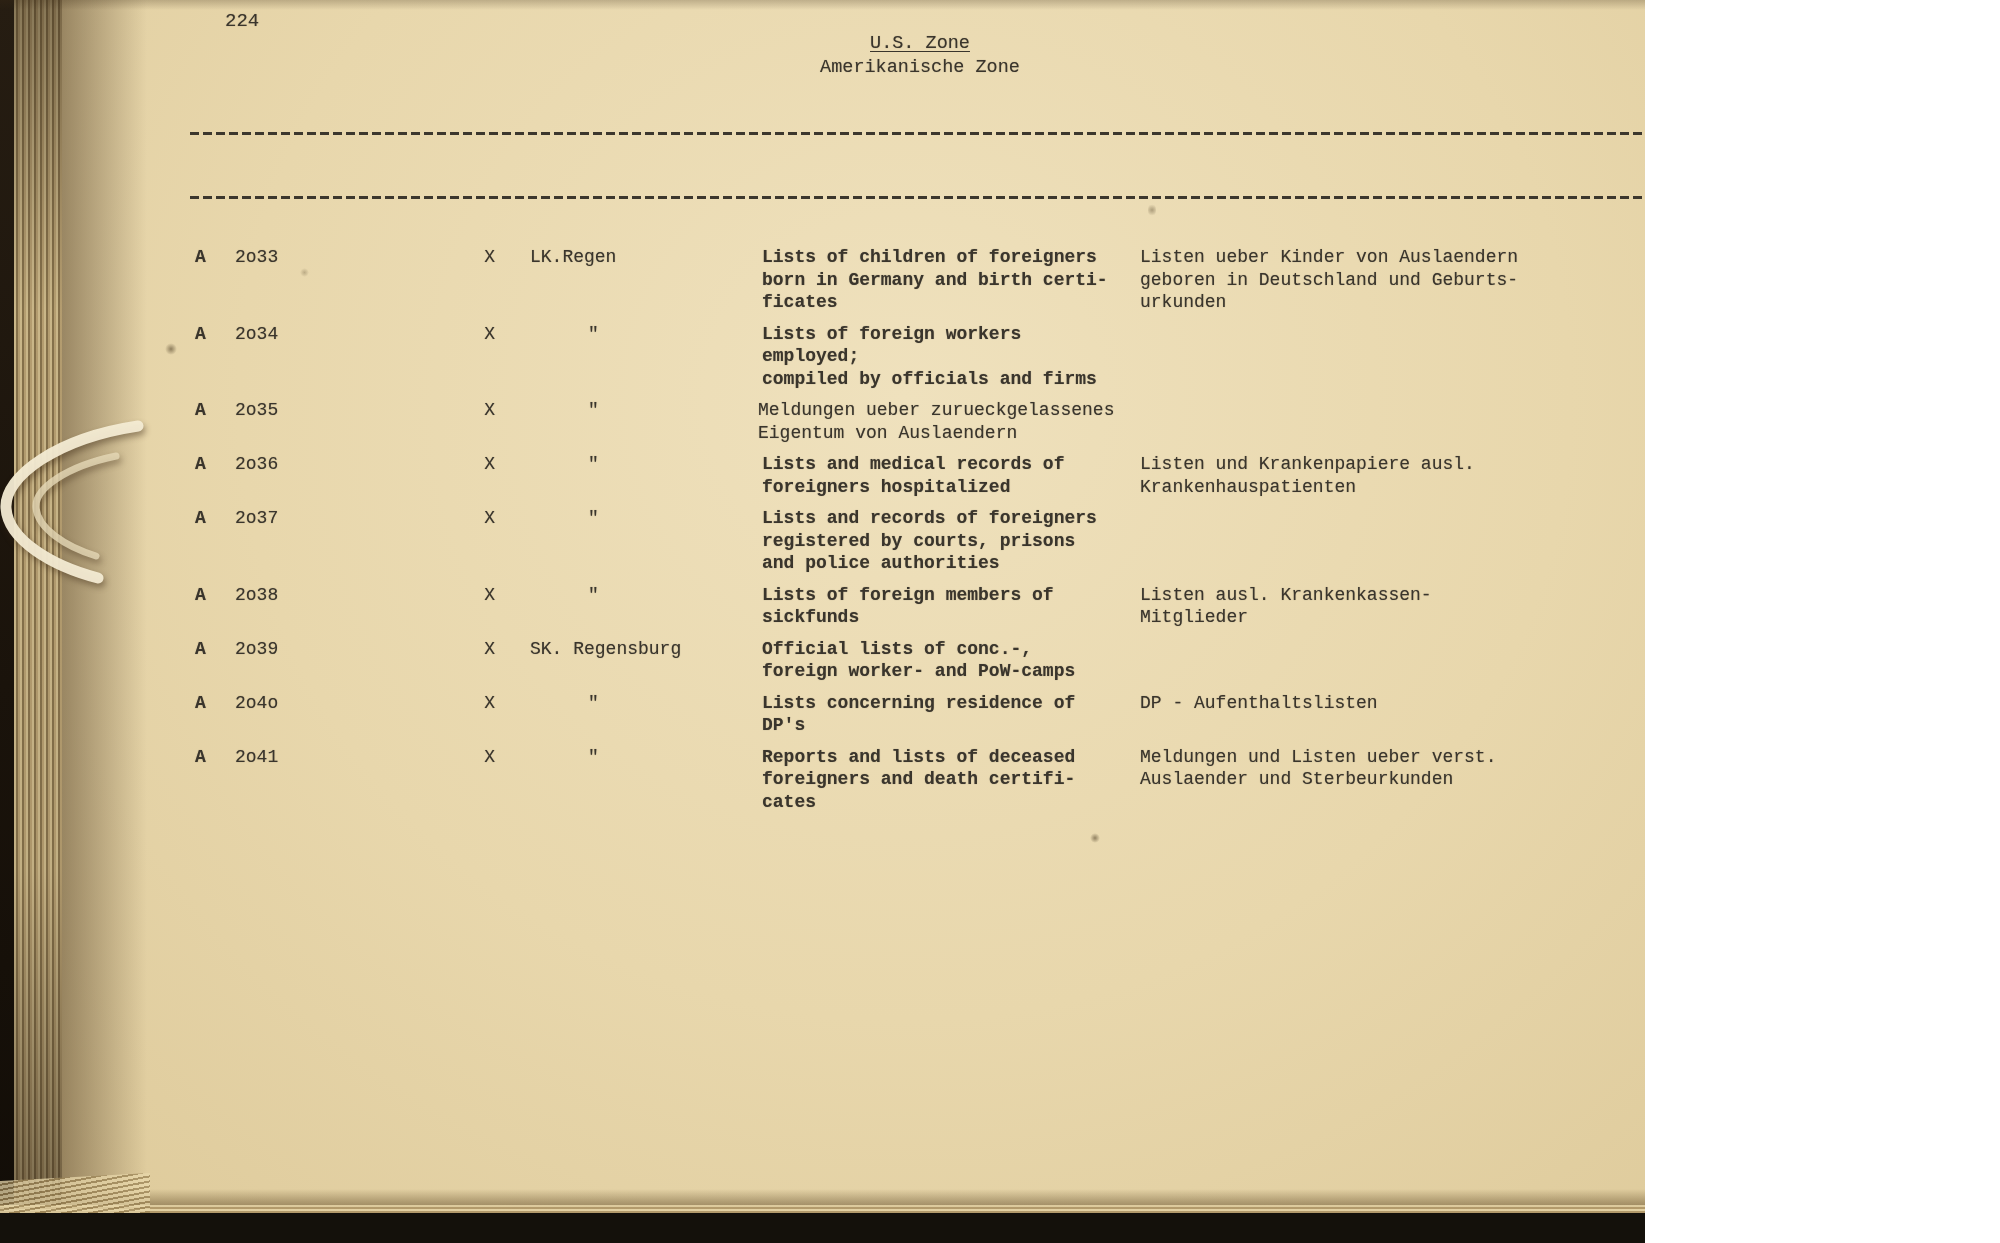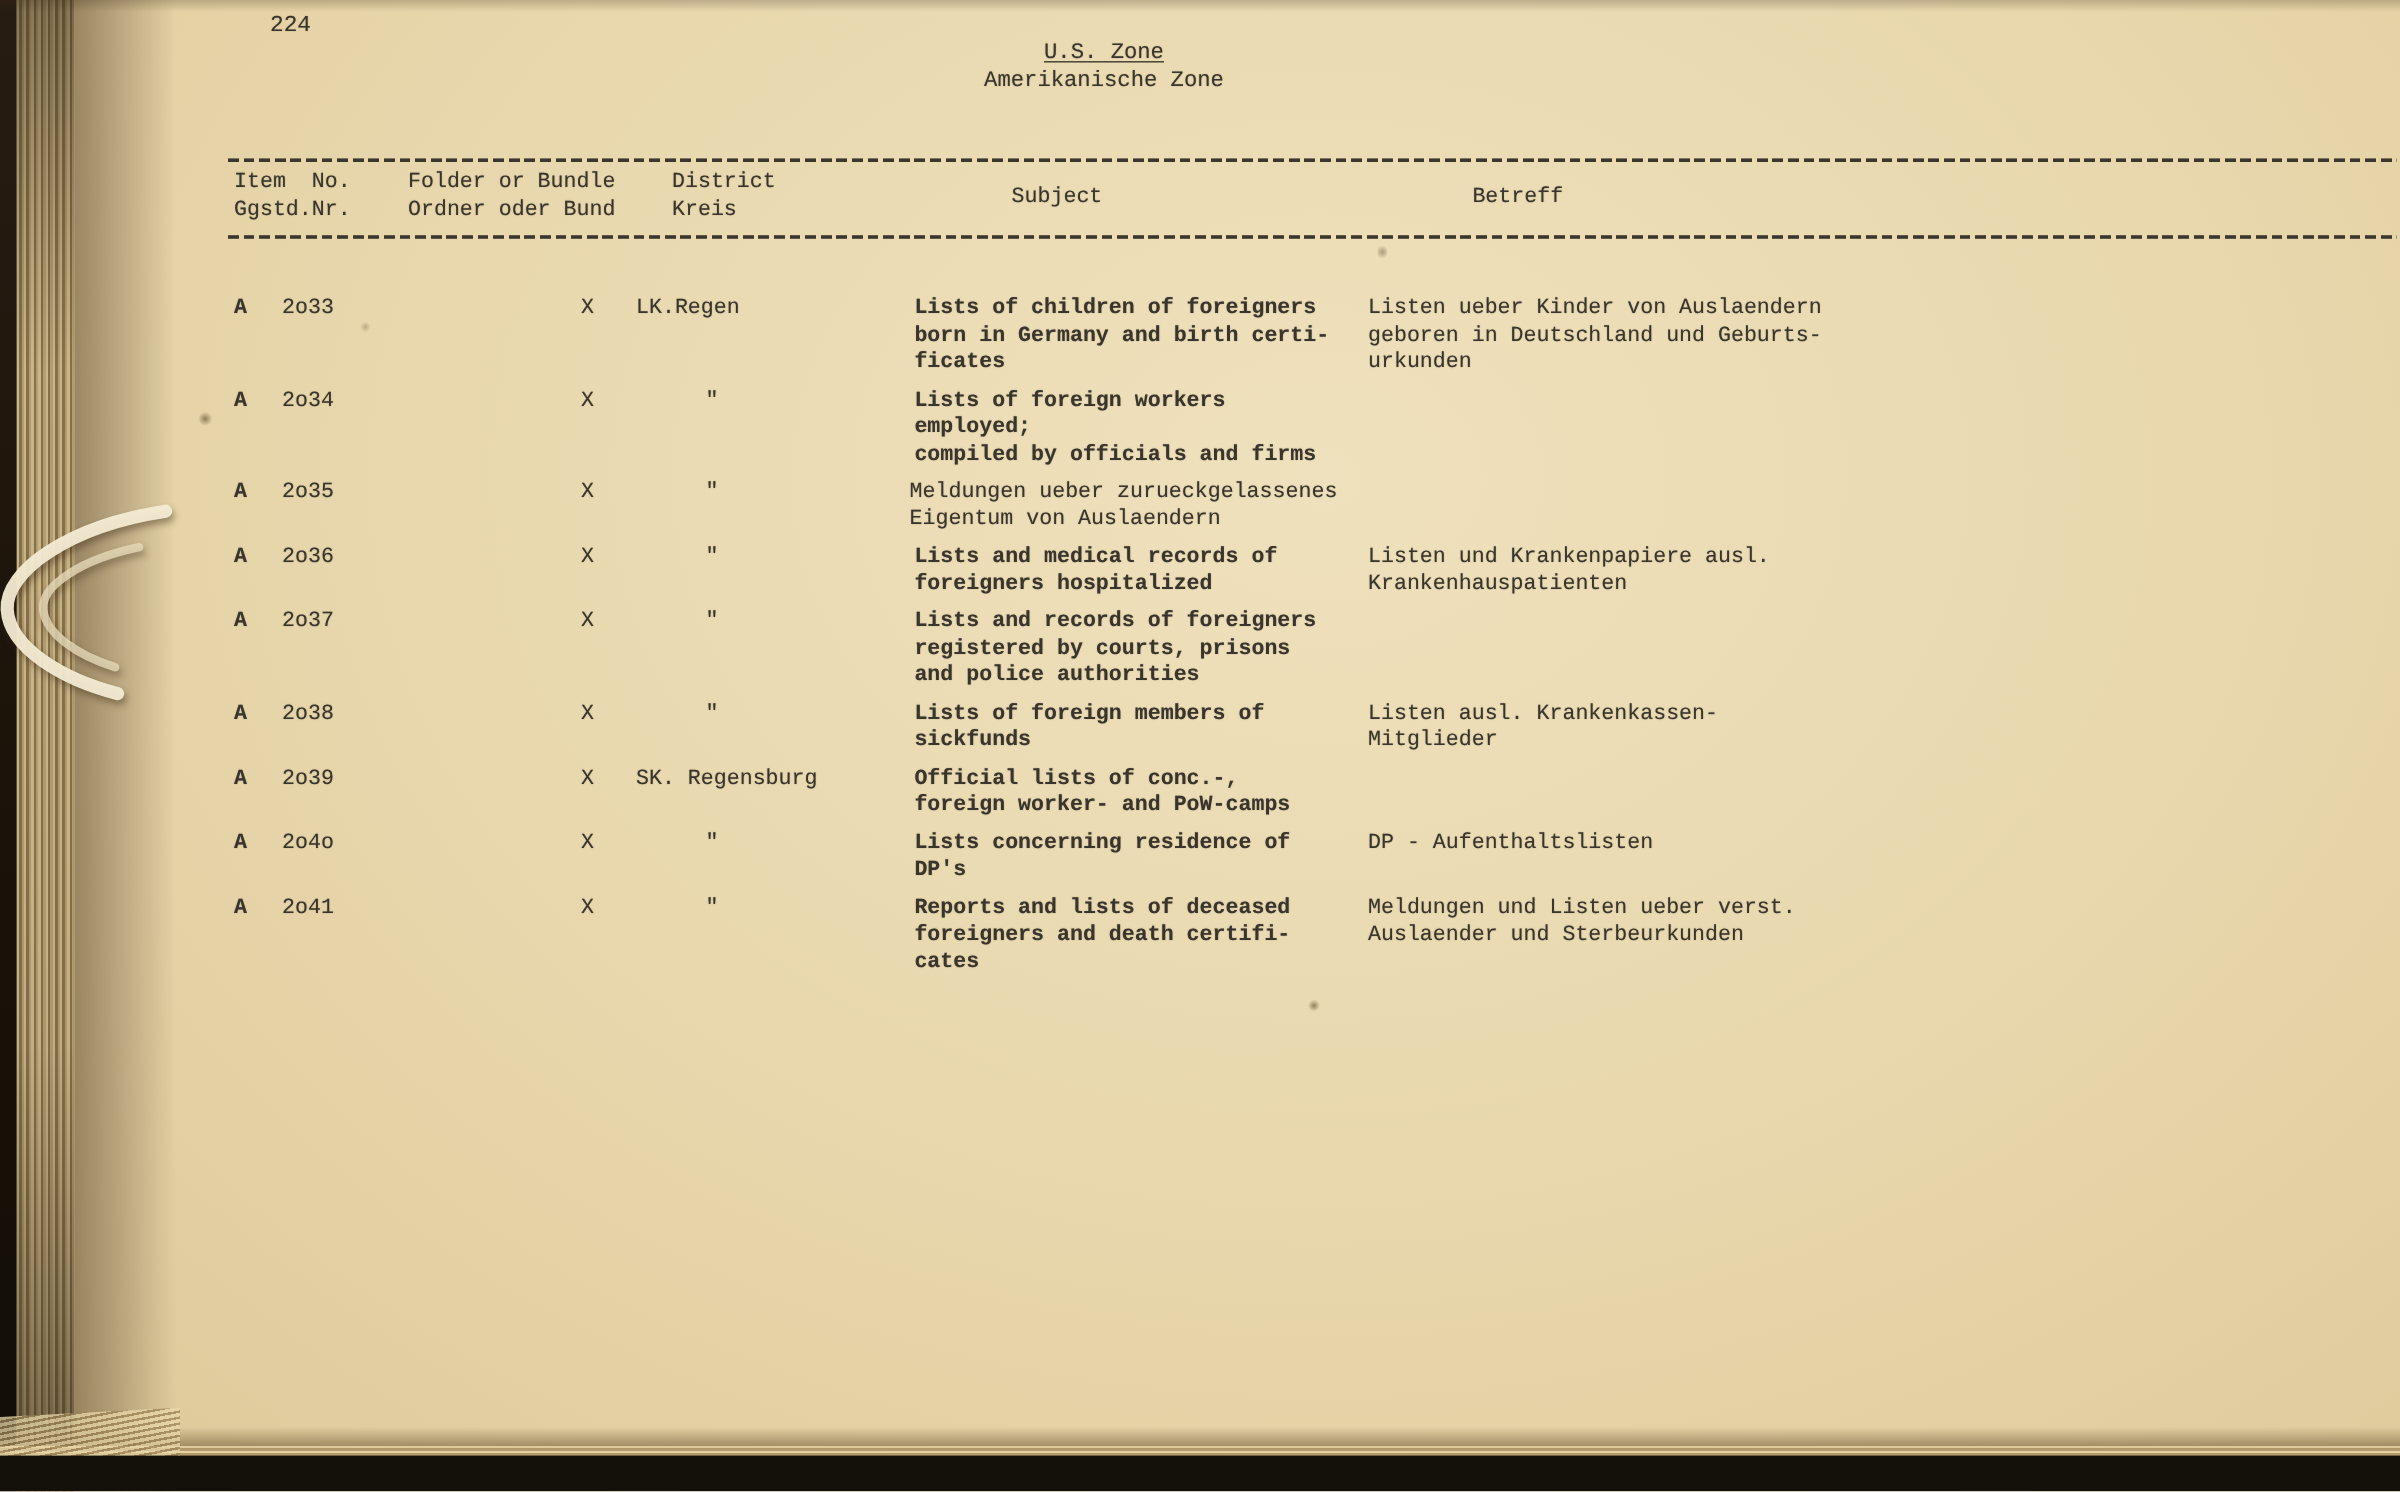--- a/index.html
+++ b/index.html
@@ -1,18 +1,18 @@
 <!DOCTYPE html>
 <html><head>
 <meta charset="utf-8">
 <style>
   html,body{margin:0;padding:0;}
   #page{
     position:relative;
-    width:2000px;height:1243px;
+    width:1645px;height:1243px;
     overflow:hidden;
     background:
       radial-gradient(ellipse at 55% 32%, #efe1bd 0%, #e8d7ac 52%, #ddc999 100%);
     font-family:"Liberation Mono","DejaVu Sans Mono",monospace;
     color:#3a352c;
   }
   .ink{ text-shadow:0 0 1px rgba(58,53,44,.45); }
 
   
   .spine{position:absolute;left:0;top:0;bottom:0;width:14px;
@@ -101,36 +101,20 @@
 
   <div class="page-number ink">224</div>
 
   <div class="title-block ink">
     <div class="u">U.S. Zone</div>
     <div>Amerikanische Zone</div>
   </div>
 
   <div class="rule rule1"></div>
 
-  <div class="header-row ink">
-    <div class="hcell">
-      <span>Item  No.</span>
-      <span>Ggstd.Nr.</span>
-    </div>
-    <div class="hcell">
-      <span>Folder or Bundle</span>
-      <span>Ordner oder Bund</span>
-    </div>
-    <div class="hcell">
-      <span>District</span>
-      <span>Kreis</span>
-    </div>
-    <div class="h-center h-subject">Subject</div>
-    <div class="h-center h-betreff">Betreff</div>
-  </div>
 
   <div class="rule rule2"></div>
 
   <div class="rows ink">
 
     <div class="row">
       <div class="c-letter">A</div>
       <div class="c-number">2o33</div>
       <div class="c-folder">X</div>
       <div class="c-district">LK.Regen</div>

